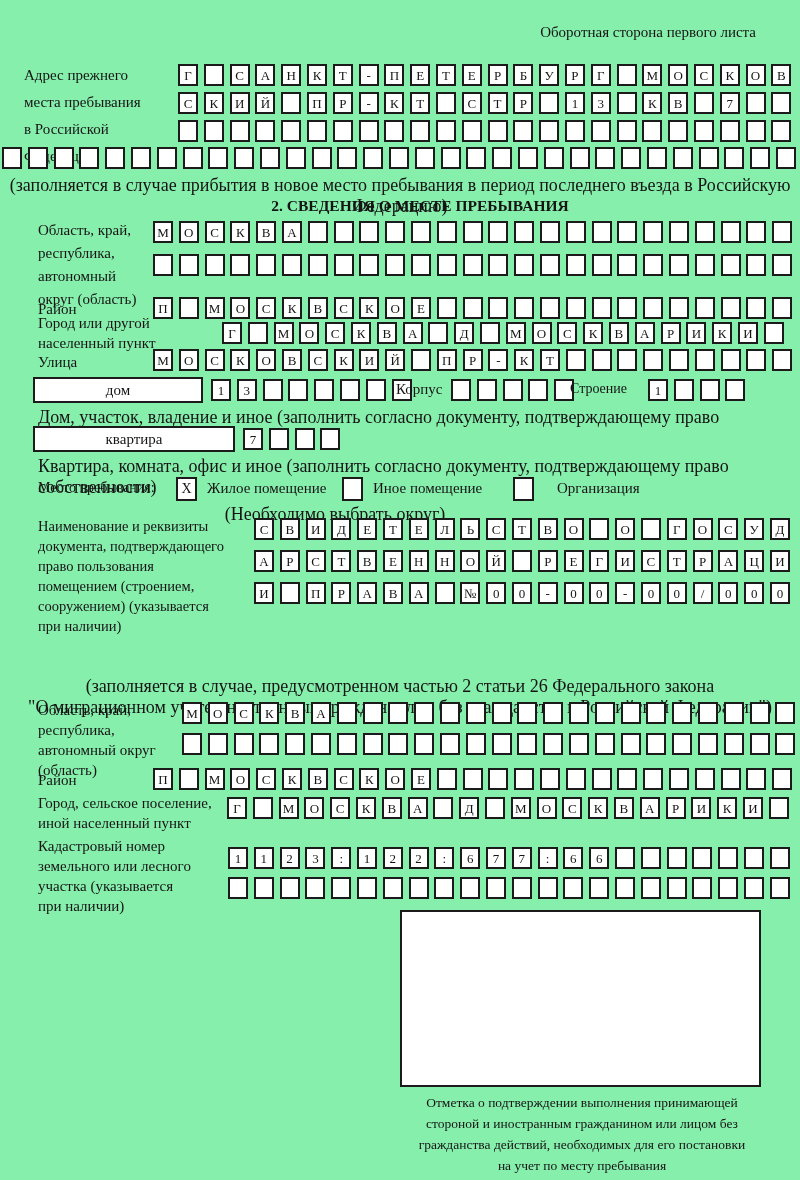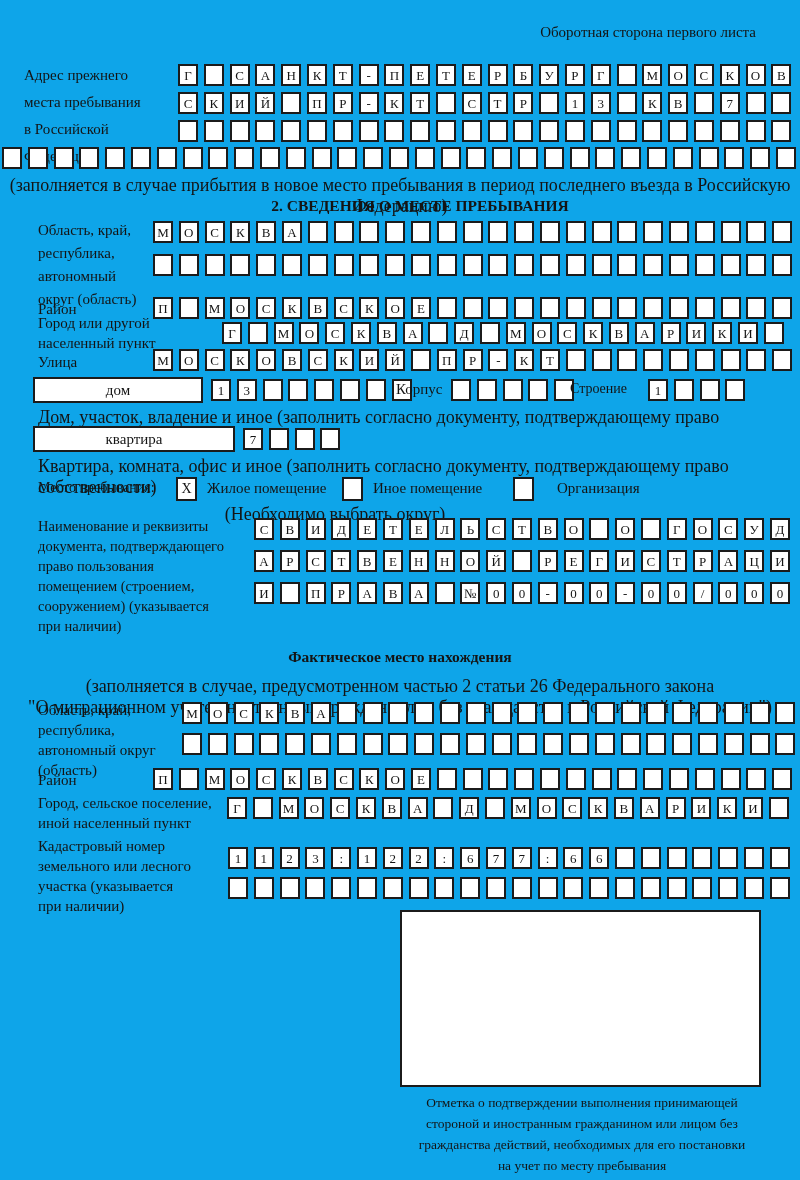--- a/index.html
+++ b/index.html
@@ -1,17 +1,17 @@
 <!DOCTYPE html>
 <html><head>
 <meta charset="utf-8">
 <style>
   html,body { margin:0; padding:0; background:#ffffff; }
   .page {
-    position:relative; width:800px; height:1180px; background:#0ea5e9;
+    position:relative; width:800px; height:1180px; background:#86efac;
     font-family:"Liberation Serif", serif; color:#141414; overflow:hidden;
   }
   .abs { position:absolute; }
   .lbl { font-size:15px; line-height:20px; white-space:pre-line; }
   .lbl-wide { line-height:27px; }
   .note { font-size:18px; }
   .center { text-align:center; }
   .title { font-size:15.5px; font-weight:bold; }
   .cells { display:flex; gap:5.8px; }
   .cell {
@@ -479,21 +479,20 @@
       <span class="cell">0</span>
       <span class="cell">-</span>
       <span class="cell">0</span>
       <span class="cell">0</span>
       <span class="cell">/</span>
       <span class="cell">0</span>
       <span class="cell">0</span>
       <span class="cell">0</span>
     </div>
 
-  <div id="fact-title" class="abs title center">Фактическое место нахождения</div>
   <div id="fact-note1" class="abs note center">(заполняется в случае, предусмотренном частью 2 статьи 26 Федерального закона</div>
   <div id="fact-note2" class="abs note center">"О миграционном учете иностранных граждан и лиц без гражданства в Российской Федерации")</div>
 
   <div id="reg2-label" class="abs lbl">Область, край,
 республика,
 автономный округ
 (область)</div>
   <div id="reg2-r1" class="abs cells">
       <span class="cell">М</span>
       <span class="cell">О</span>

